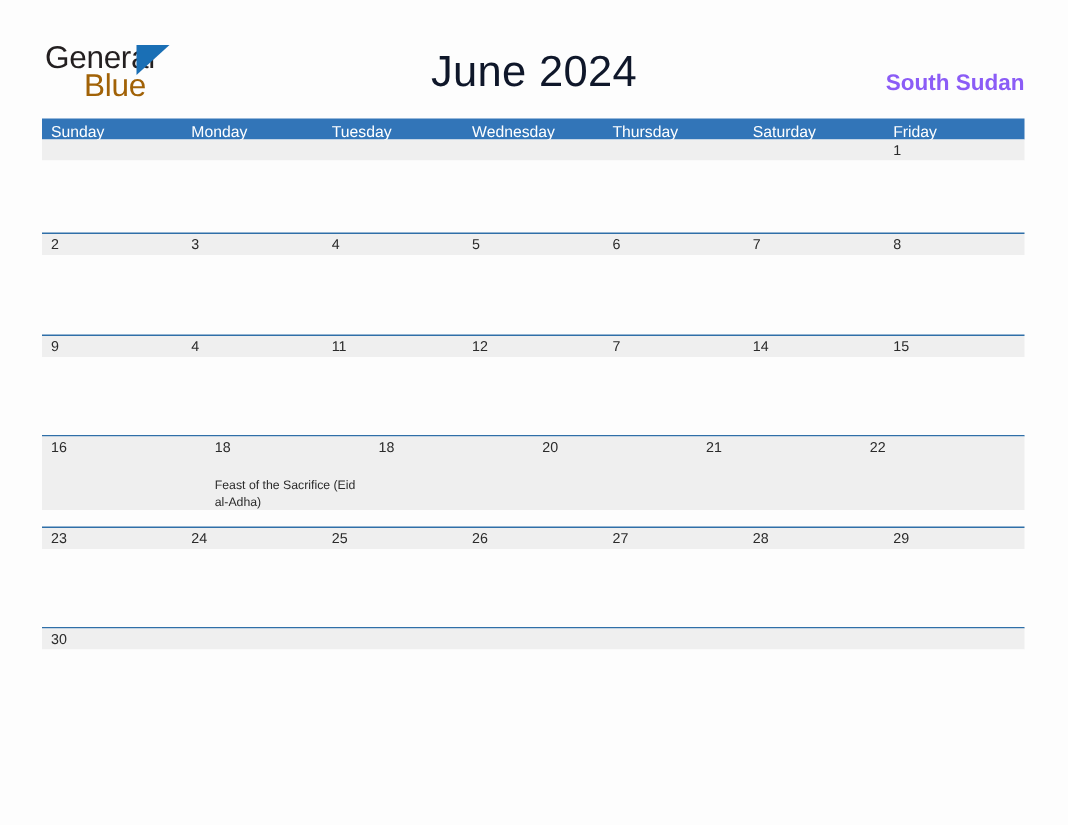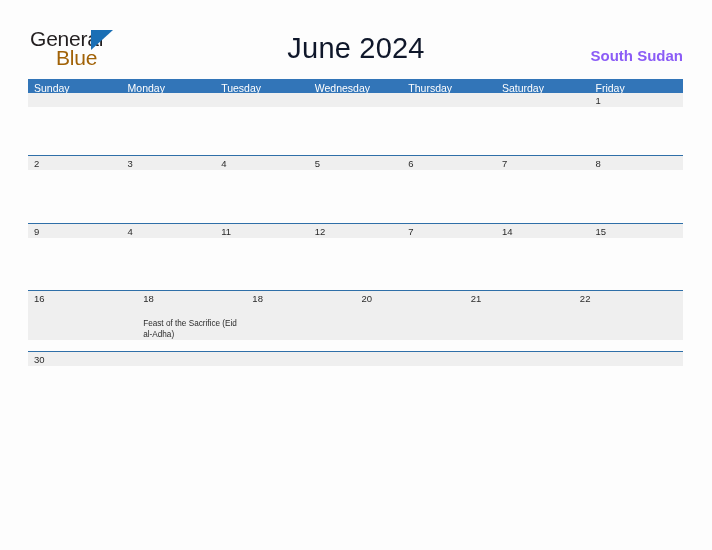--- a/index.html
+++ b/index.html
@@ -268,20 +268,46 @@
           </div>
           <div class="day-cell">
             <span class="day-num">22</span>
           </div>
         </div>
         <div class="week-body" style="height: 11px;"></div>
       </div>
       <div class="week-row">
         <div class="week-dates">
           <div class="day-cell">
+            <span class="day-num">23</span>
+          </div>
+          <div class="day-cell">
+            <span class="day-num">24</span>
+          </div>
+          <div class="day-cell">
+            <span class="day-num">25</span>
+          </div>
+          <div class="day-cell">
+            <span class="day-num">26</span>
+          </div>
+          <div class="day-cell">
+            <span class="day-num">27</span>
+          </div>
+          <div class="day-cell">
+            <span class="day-num">28</span>
+          </div>
+          <div class="day-cell">
+            <span class="day-num">29</span>
+          </div>
+        </div>
+        <div class="week-body" style="height: 52px;"></div>
+      </div>
+      <div class="week-row">
+        <div class="week-dates">
+          <div class="day-cell">
             <span class="day-num">30</span>
           </div>
           <div class="day-cell">
             <span class="day-num"></span>
           </div>
           <div class="day-cell">
             <span class="day-num"></span>
           </div>
           <div class="day-cell">
             <span class="day-num"></span>

